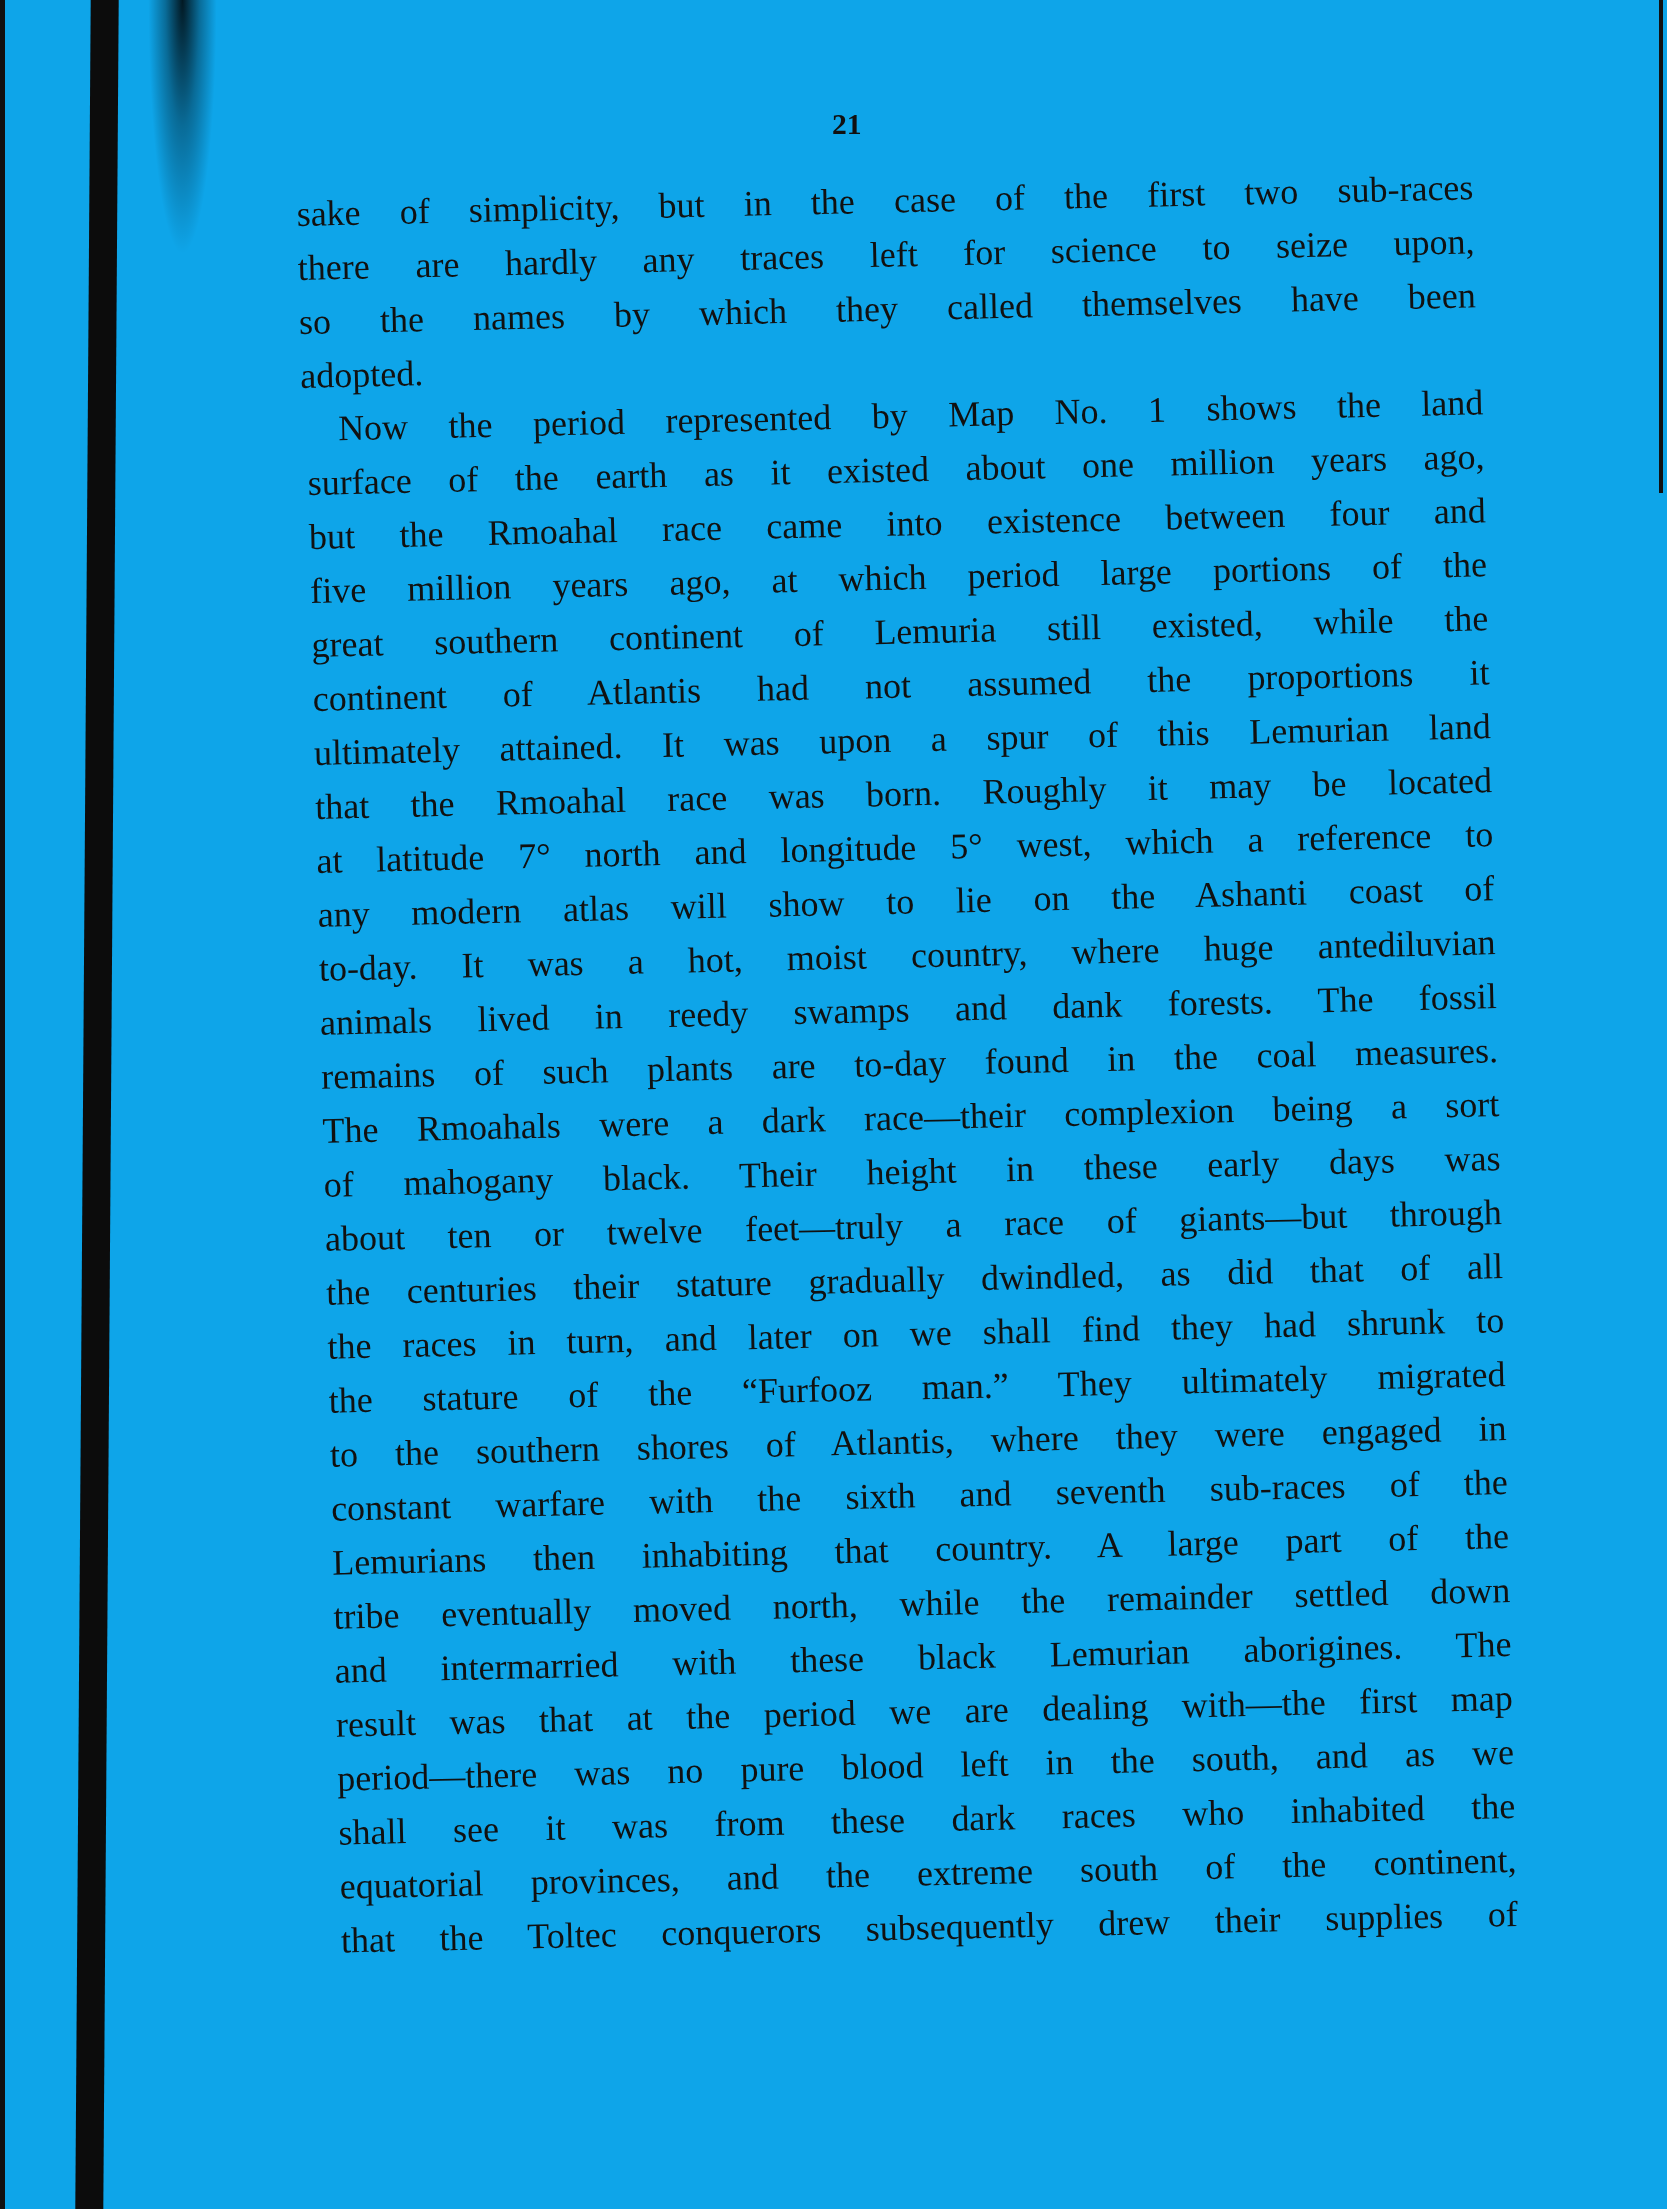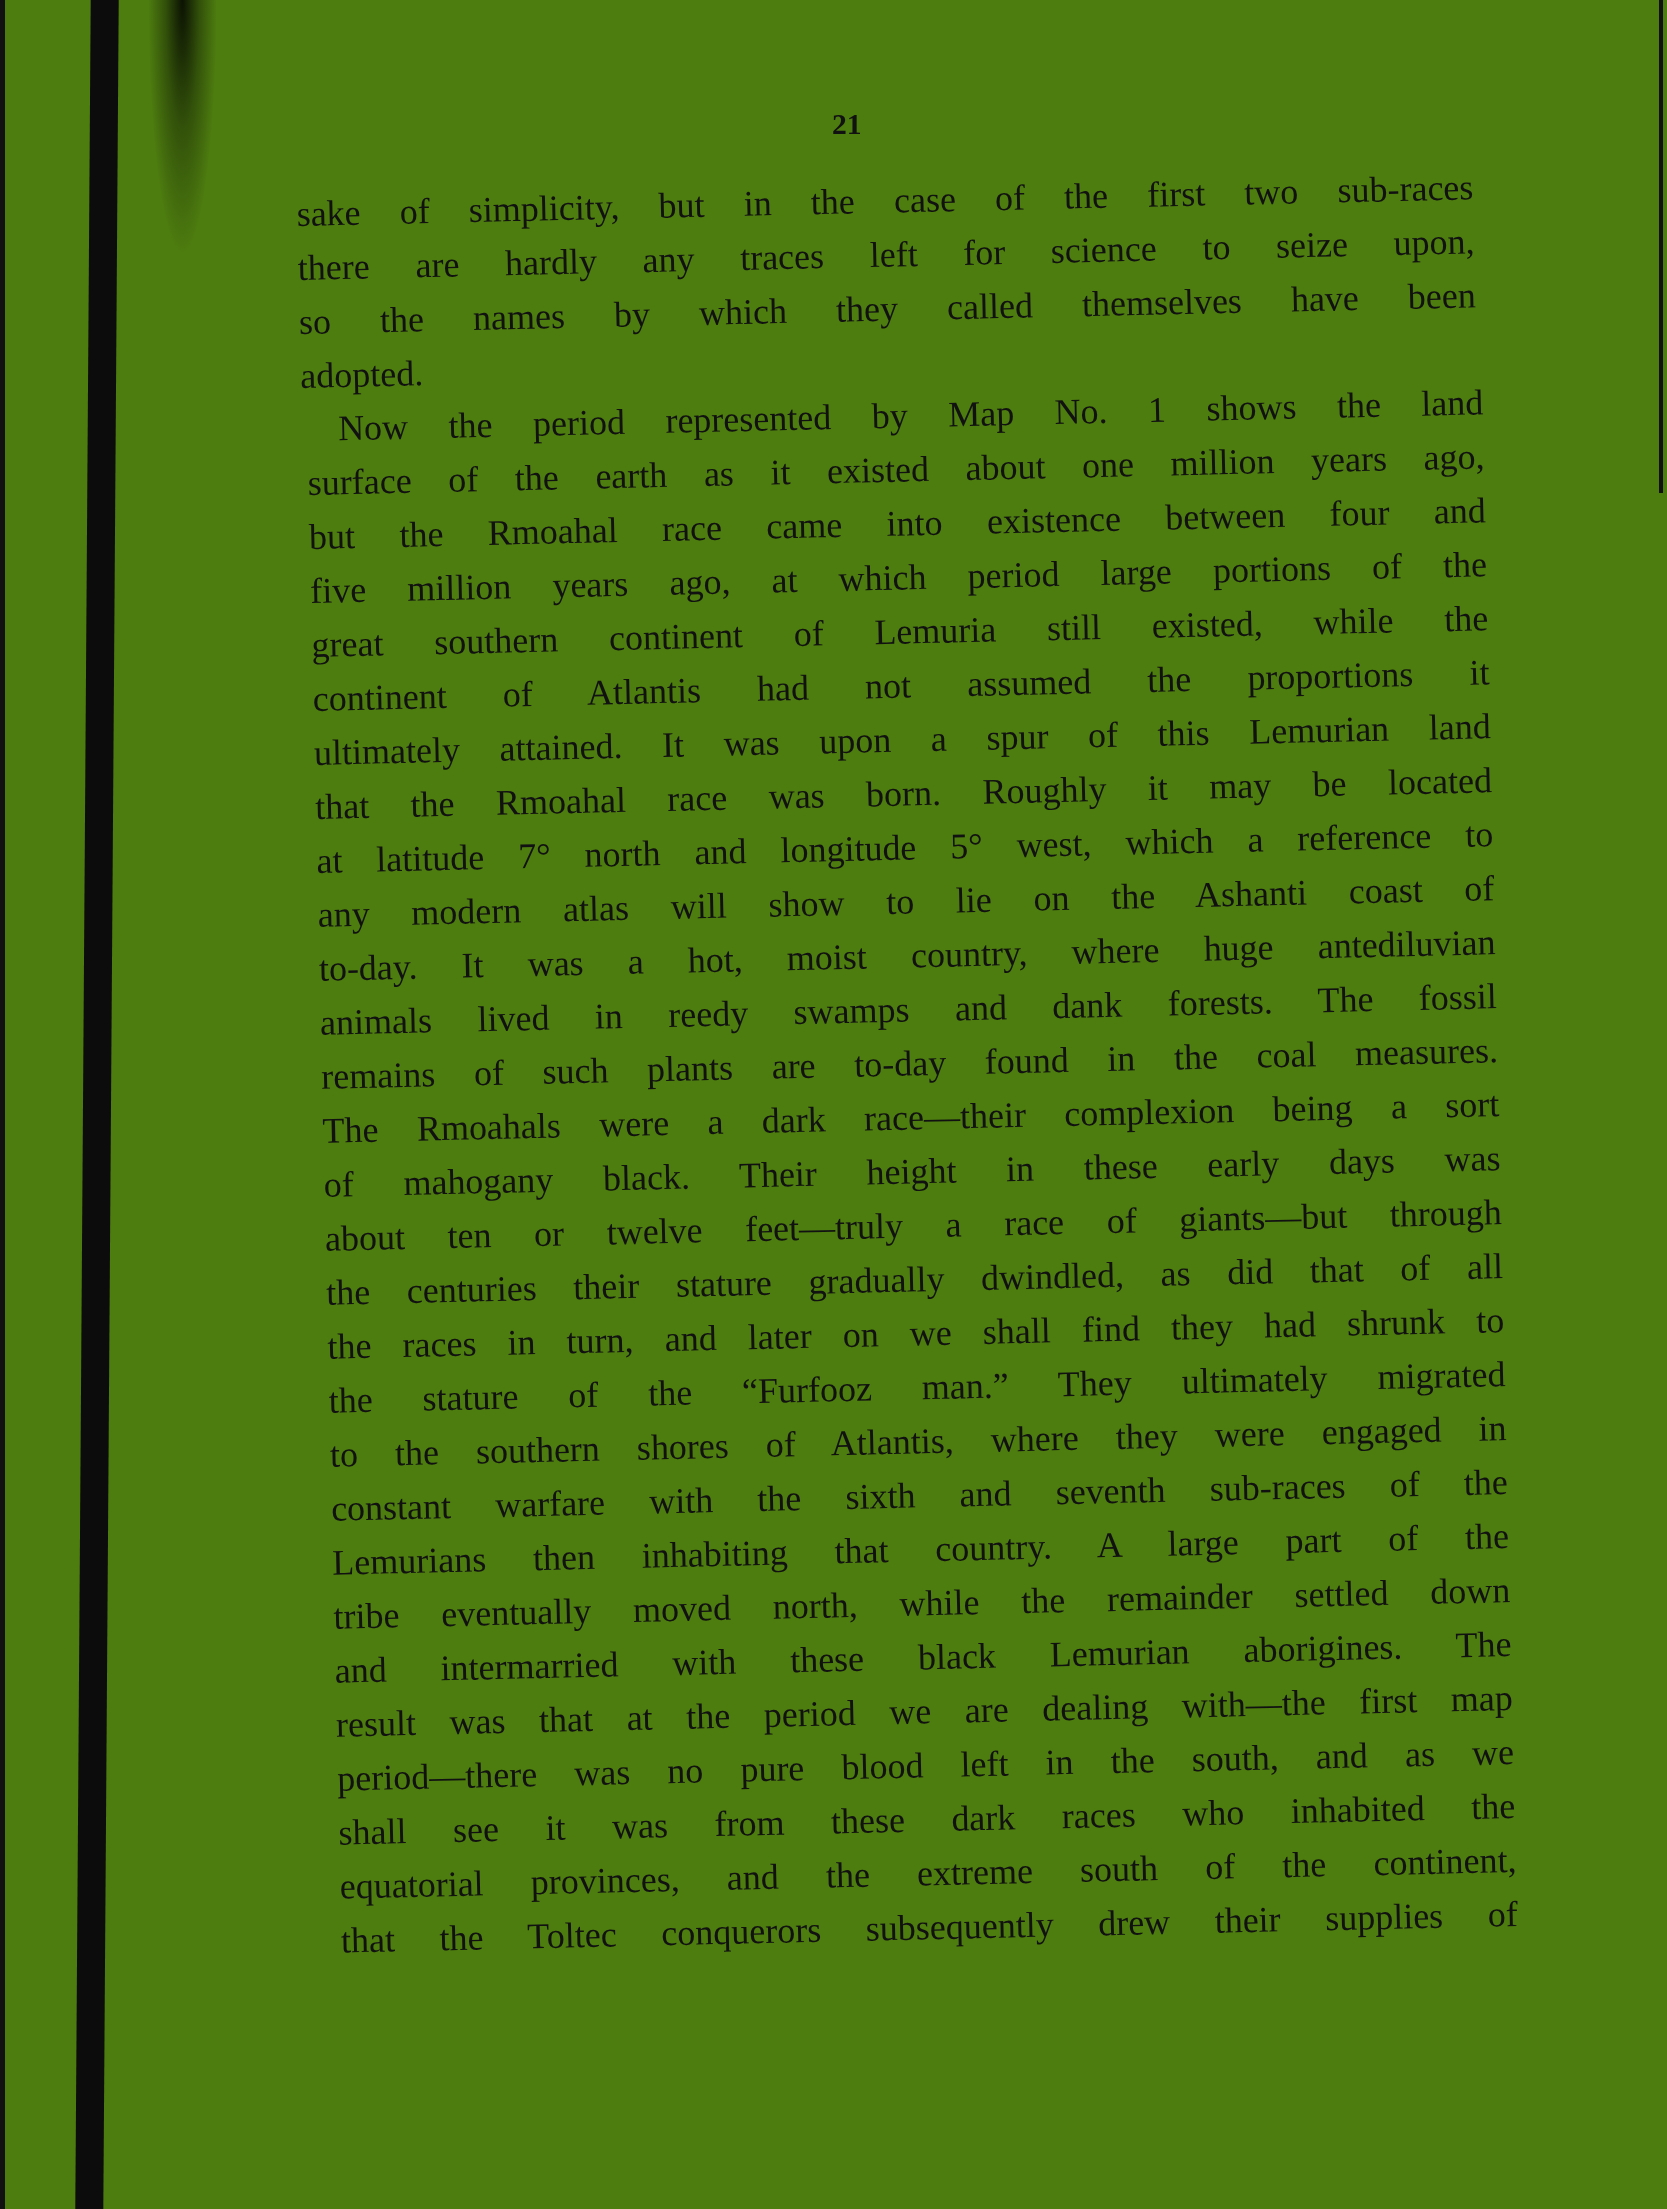--- a/index.html
+++ b/index.html
@@ -1,17 +1,17 @@
 <!DOCTYPE html>
 <html><head>
 <meta charset="utf-8">
 <style>
   html, body { margin: 0; padding: 0; background: #ffffff; }
   body { width: 1668px; height: 2210px; position: relative; overflow: hidden; }
-  .page { position: absolute; left: 0; top: 0; width: 1668px; height: 2210px; background: #4d7c0f; }
+  .page { position: absolute; left: 0; top: 0; width: 1668px; height: 2210px; background: #0ea5e9; }
 
   
   .edge-left-outer { position: absolute; left: 0; top: 0; width: 4.9px; height: 2210px; background: #111; }
   .edge-left-spine { position: absolute; left: 83px; top: 0; width: 27.6px; height: 2210px; background: #0c0c0c;
     transform: skewX(-0.4deg); }
   .edge-left-shadow { position: absolute; left: 148px; top: 0; width: 69px; height: 256px;
     background: radial-gradient(ellipse at 50% 0%, rgba(0,0,0,0.85) 0%, rgba(0,0,0,0.35) 35%, rgba(0,0,0,0) 70%); }
   .edge-right { position: absolute; left: 1659px; top: 0; width: 3.9px; height: 493px; background: #111; }
 
   .text-block { position: absolute; left: 296px; top: 108px; width: 1177px;

